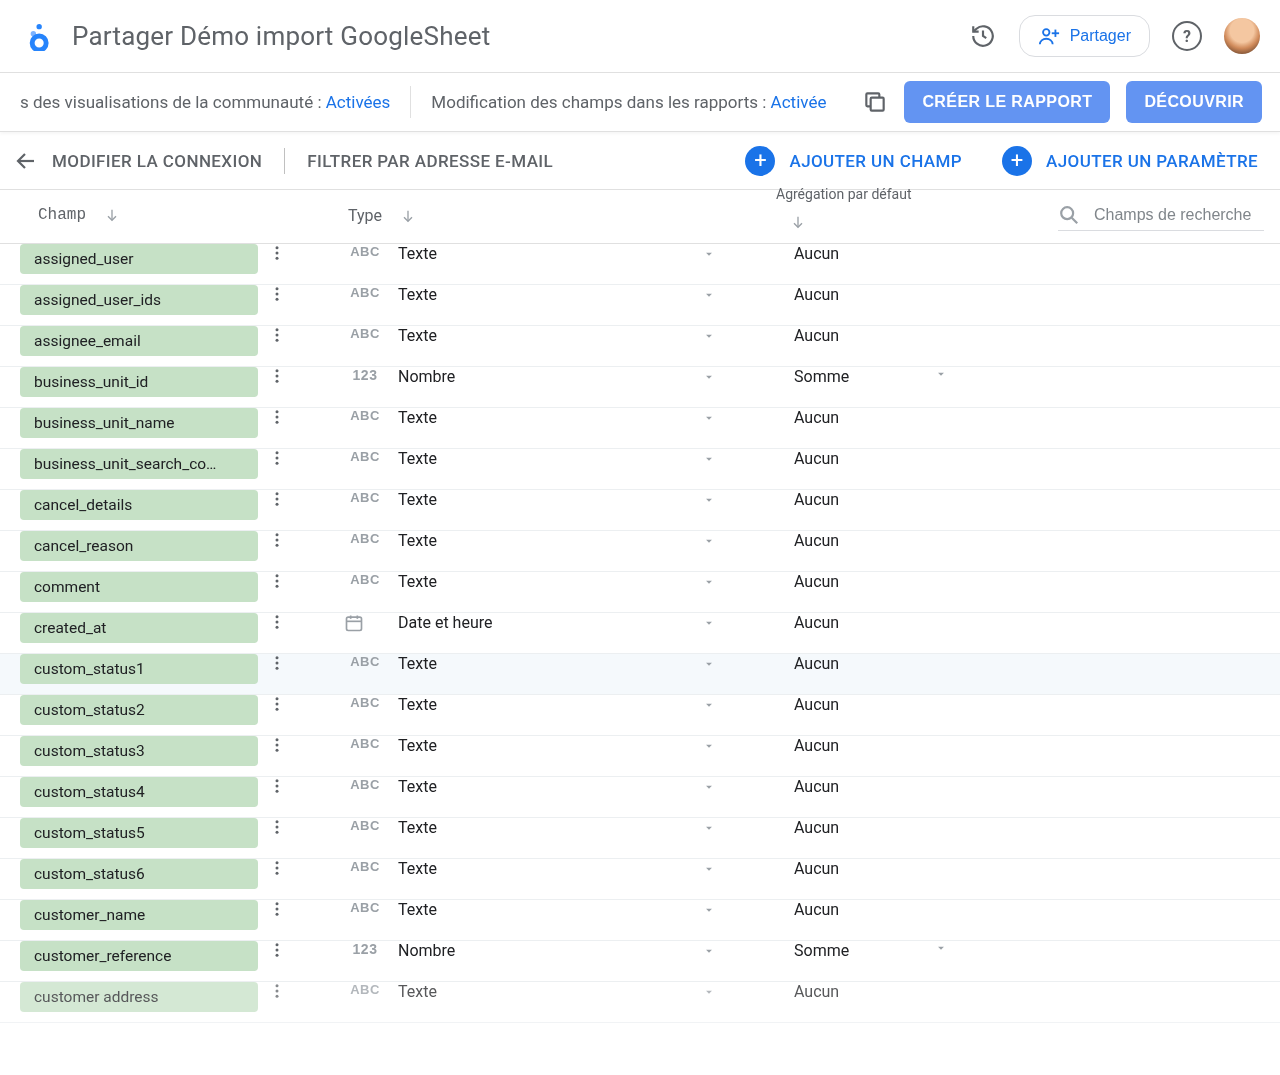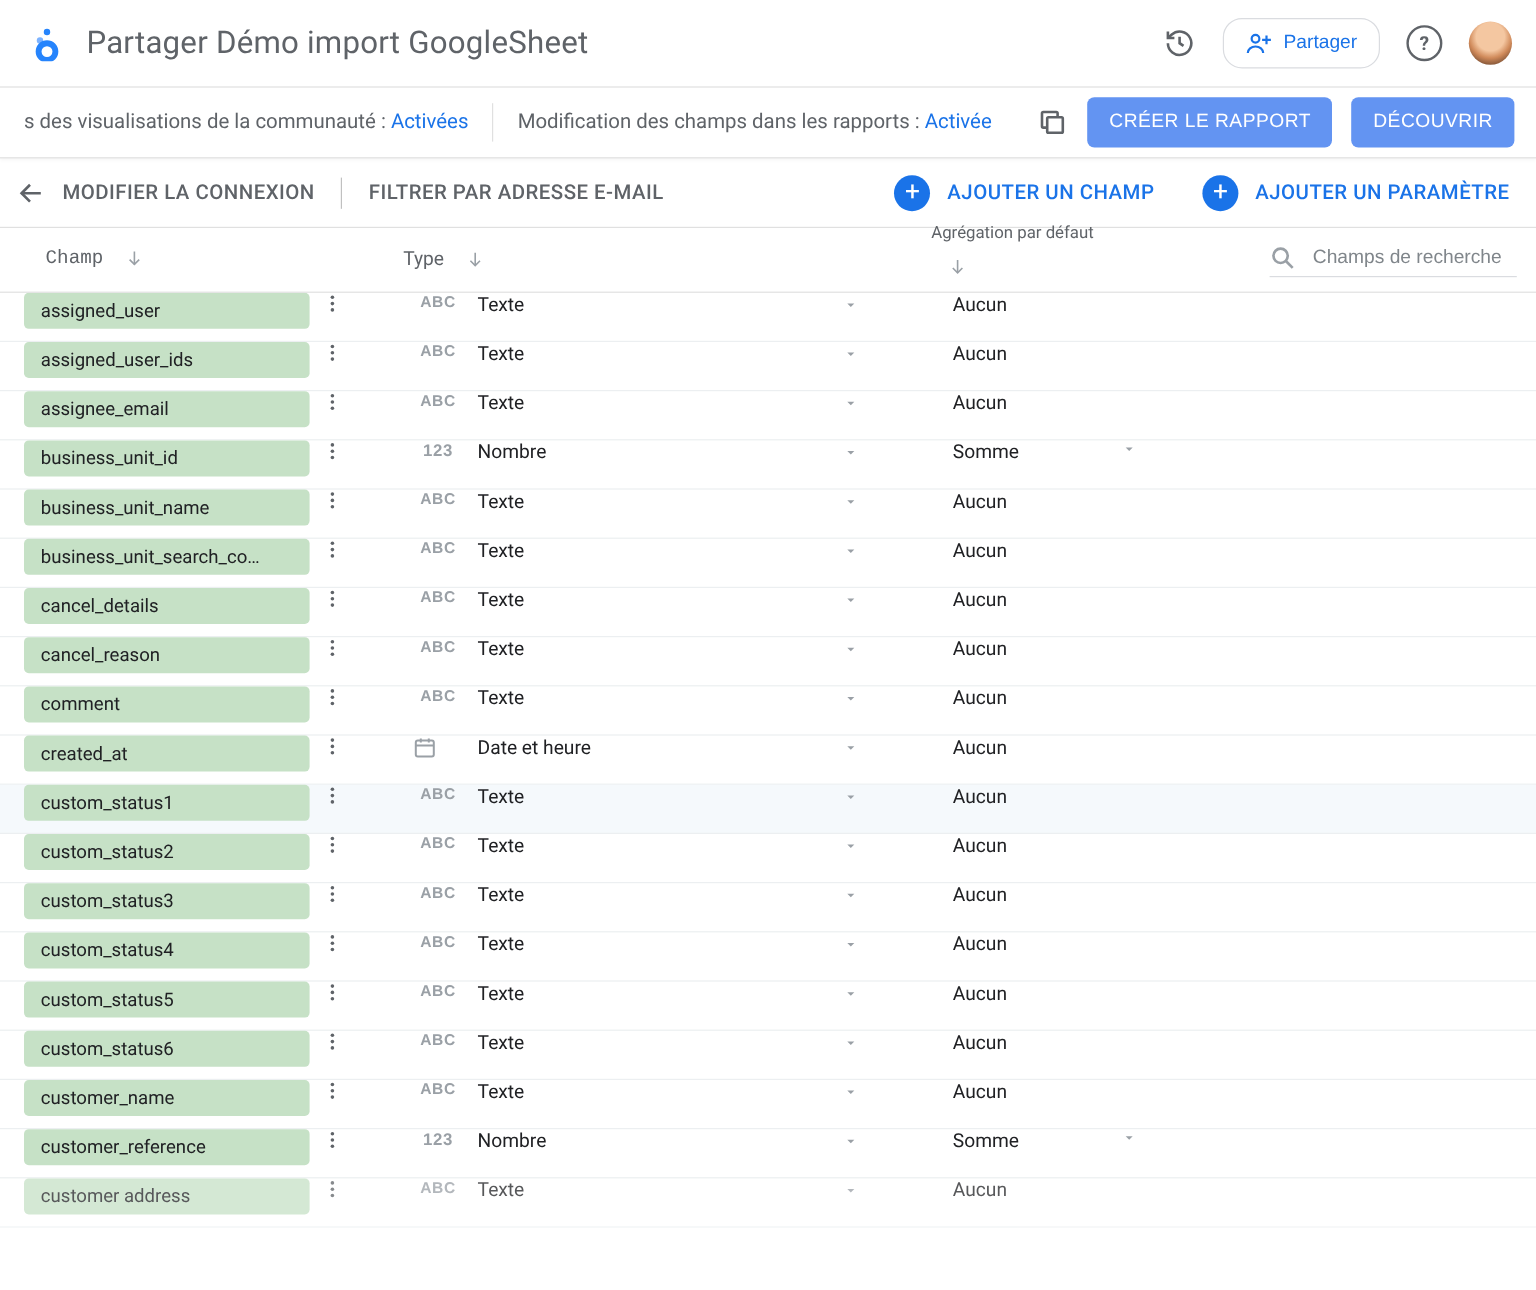--- a/index.html
+++ b/index.html
@@ -72,21 +72,21 @@
   box-shadow: 0 2px 3px rgba(0,0,0,0.04);
 }
 .toolbar .seg { padding: 0 20px; white-space: nowrap; }
 .toolbar .link { color:#1a73e8; cursor:pointer; }
 .toolbar .divider { width:1px;height:32px;background:#e0e0e0; }
 .toolbar-right { margin-left:auto; display:flex;align-items:center;gap:16px;}
 .copy-icon{color:#5f6368;width:26px;height:26px;cursor:pointer;}
 .btn-primary{
   background:#6394f2;color:#fff;border:none;
   height:42px;padding:0 18px;border-radius:6px;
-  font-size:16px;font-weight:400;letter-spacing:0.4px;cursor:pointer;
+  font-size:16px;font-weight:700;letter-spacing:0.4px;cursor:pointer;
 }
 
 
 .subheader{
   height:58px;
   display:flex;align-items:center;
   padding:0 22px 0 14px;
   border-bottom:1px solid #e0e0e0;
 }
 .back-arrow{color:#5f6368;width:24px;height:24px;cursor:pointer;margin-right:14px;}
@@ -102,21 +102,21 @@
 .agg-label{
   position:absolute;left:776px;top:-4px;
   font-size:14px;color:#5f6368;
 }
 .colhead{
   position:absolute;display:flex;align-items:center;gap:18px;
   font-size:16px;color:#5f6368;
 }
 .sort-arrow{width:16px;height:16px;color:#8f9498;}
 .ch-champ{left:38px;top:16px;font-family:Liberation Mono, monospace;}
-.ch-type {left:336px;top:16px;}
+.ch-type {left:348px;top:16px;}
 .ch-agg  {left:790px;top:24px;}
 .search-area{position:absolute;right:16px;top:10px;display:flex;align-items:center;gap:14px;border-bottom:1px solid #dadce0;padding:4px 0;}
 .search-area input{border:none;outline:none;font-size:16px;color:#5f6368;width:170px;}
 .search-area input::placeholder{color:#80868b;}
 .search-ico{color:#9aa0a6;width:22px;height:22px;}
 
 
 .rows{}
 .row{
   height:41px;

